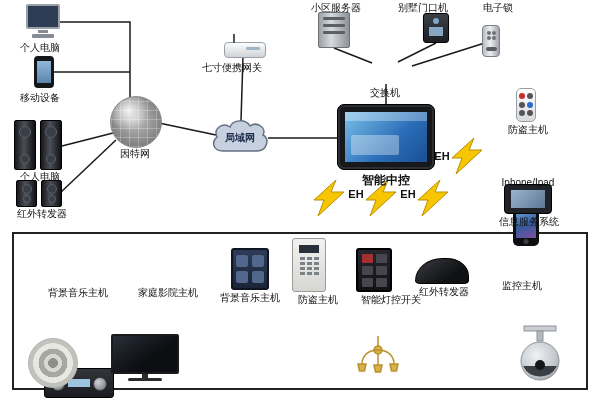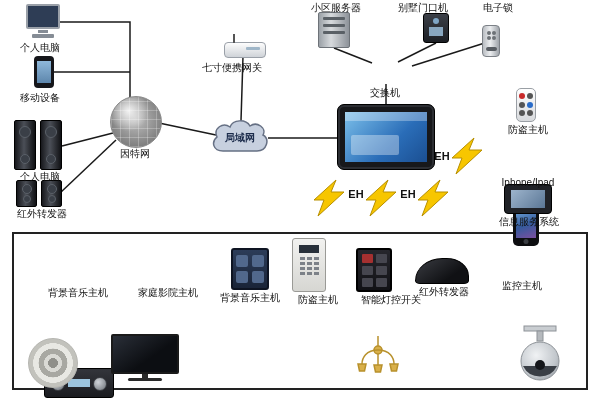--- a/index.html
+++ b/index.html
@@ -289,20 +289,21 @@
   <div class="lbl" style="left:8px;top:42px;width:64px">个人电脑</div>
   <div class="lbl" style="left:8px;top:92px;width:64px">移动设备</div>
   <div class="lbl" style="left:4px;top:171px;width:72px">个人电脑</div>
   <div class="lbl" style="left:0px;top:208px;width:84px">红外转发器</div>
   <div class="lbl" style="left:106px;top:148px;width:58px">因特网</div>
   <div class="lbl" style="left:190px;top:62px;width:84px">七寸便携网关</div>
   <div class="lbl" style="left:304px;top:2px;width:64px">小区服务器</div>
   <div class="lbl" style="left:389px;top:2px;width:68px">别墅门口机</div>
   <div class="lbl" style="left:472px;top:2px;width:52px">电子锁</div>
   <div class="lbl" style="left:360px;top:87px;width:50px">交换机</div>
+  <div class="lbl bold" style="left:349px;top:174px;width:74px">智能中控</div>
   <div class="lbl" style="left:494px;top:124px;width:68px">防盗主机</div>
   <div class="lbl" style="left:494px;top:177px;width:68px">Iphone/Ipad</div>
   <div class="lbl" style="left:490px;top:216px;width:78px">信息服务系统</div>
 
   <div class="lbl eh" style="left:346px;top:188px;width:20px">EH</div>
   <div class="lbl eh" style="left:398px;top:188px;width:20px">EH</div>
   <div class="lbl eh" style="left:432px;top:150px;width:20px">EH</div>
 
   <div class="lbl" style="left:42px;top:287px;width:72px">背景音乐主机</div>
   <div class="lbl" style="left:132px;top:287px;width:72px">家庭影院主机</div>

